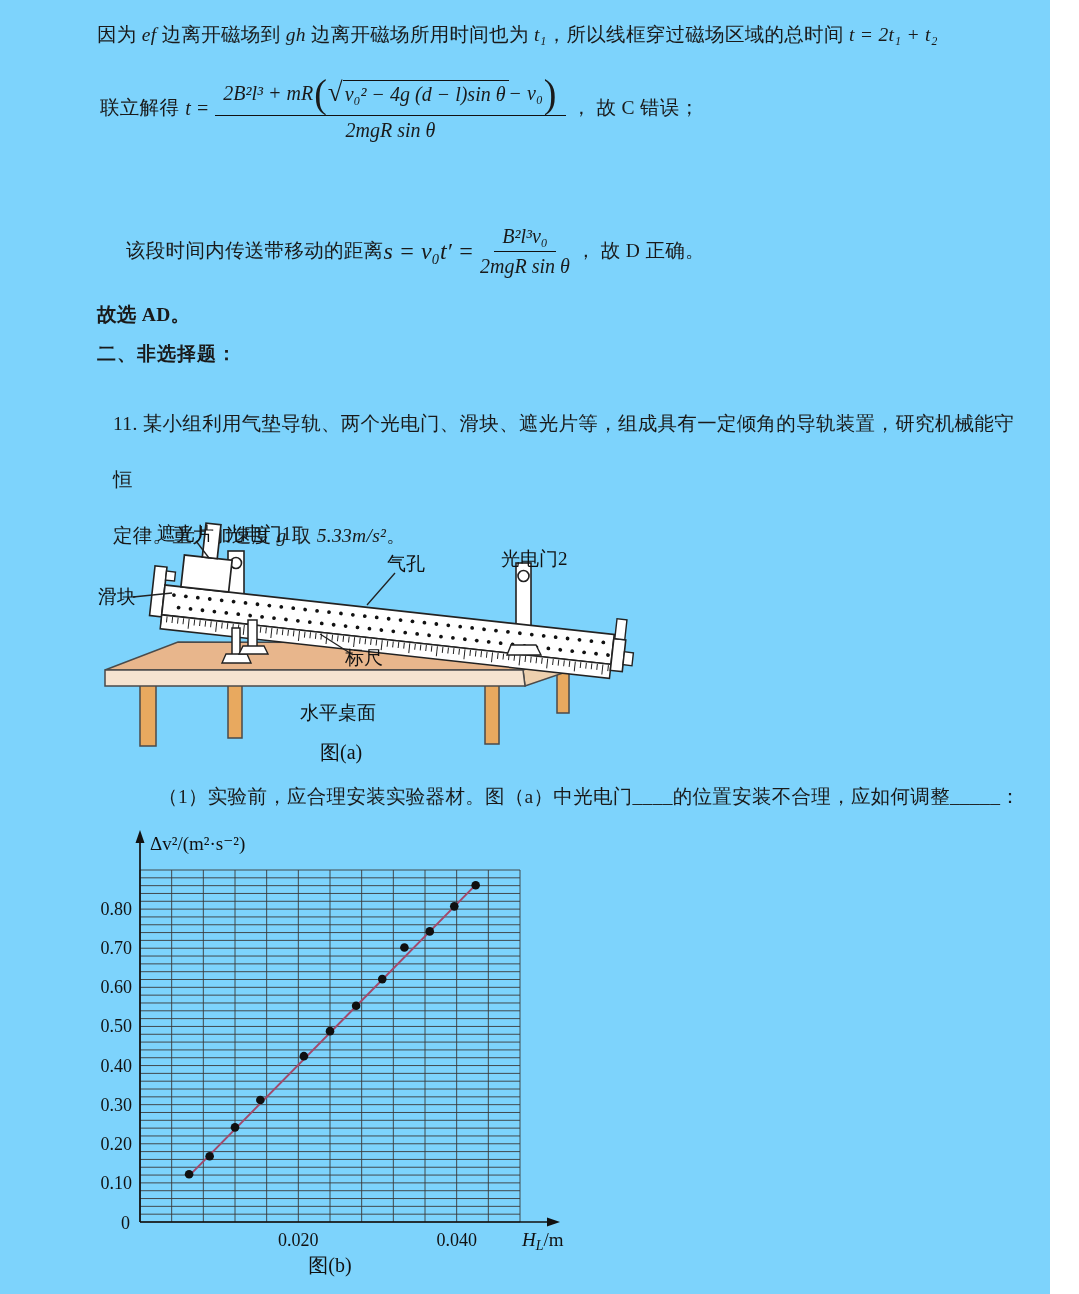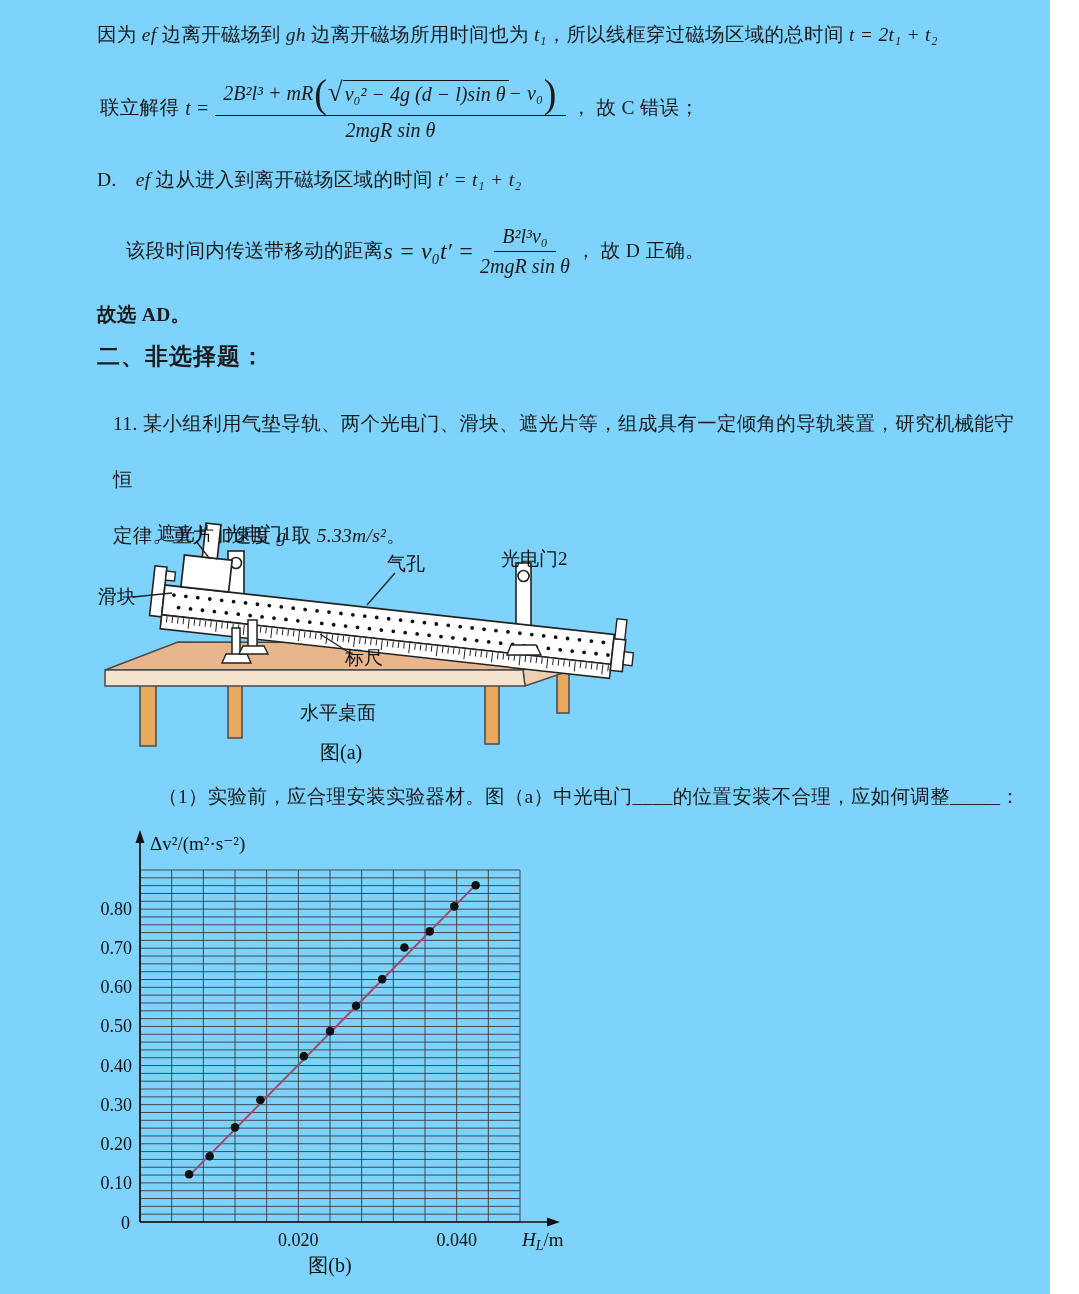--- a/index.html
+++ b/index.html
@@ -9,21 +9,21 @@
   .txt{font-size:19.5px;letter-spacing:.3px;line-height:1.5;}
   .mi{font-style:italic;font-family:"Liberation Serif","DejaVu Serif",serif;}
   .row{display:flex;align-items:center;}
   .frac{display:inline-flex;flex-direction:column;align-items:center;margin:0 6px;font-size:20px;}
   .frac .num{display:flex;align-items:center;border-bottom:1.6px solid #111;padding:0 8px 3px 8px;}
   .frac .den{padding-top:3px;}
   .bigp{font-size:38px;font-weight:400;line-height:1;transform:scaleY(1.05);margin:0 1px;}
   .sqrt{display:inline-flex;align-items:flex-start;}
   .sqrt .rad{font-size:27px;line-height:1;transform:translateY(-1px);}
   .sqrt .radicand{border-top:1.6px solid #111;padding:2px 3px 0 2px;}
-  .sec-title{font-size:23px;font-weight:700;letter-spacing:1px;}
+  .sec-title{font-size:19px;font-weight:700;letter-spacing:1px;}
   .q11{width:905px;line-height:56px;}
   svg text{font-family:"Liberation Serif","DejaVu Serif",serif;fill:#111;}
   .figlabel{font-size:19px;}
   .figcap{font-size:20px;}
   .tick{font-size:18px;}
   .axlabel{font-size:19px;}
 </style>
 </head>
 <body>
 
@@ -45,24 +45,20 @@
           <span class="radicand mi">v₀² − 4g (d − l)sin θ</span>
         </span>
         <span class="mi" style="">− v₀</span>
         <span class="bigp">)</span>
       </span>
       <span class="den mi">2mgR sin θ</span>
     </span>
     <span class="txt">， 故 C 错误；</span>
   </div>
 
-  <div class="blk txt" style="left:97px;top:165px;">
-    <span>D.</span>
-    <span class="mi" style="margin-left:14px;">ef</span><span> 边从进入到离开磁场区域的时间 </span><span class="mi">t′ = t₁ + t₂</span>
-  </div>
 
   <div class="blk row" style="left:97px;top:212px;height:78px;margin-left:29px;">
     <span class="txt">该段时间内传送带移动的距离 </span>
     <span class="mi" style="font-size:24px;">s = v₀t′ =</span>
     <span class="frac">
       <span class="num">
           <span class="mi">B²l³v₀</span>
         </span>
       <span class="den mi">2mgR sin θ</span>
     </span>

